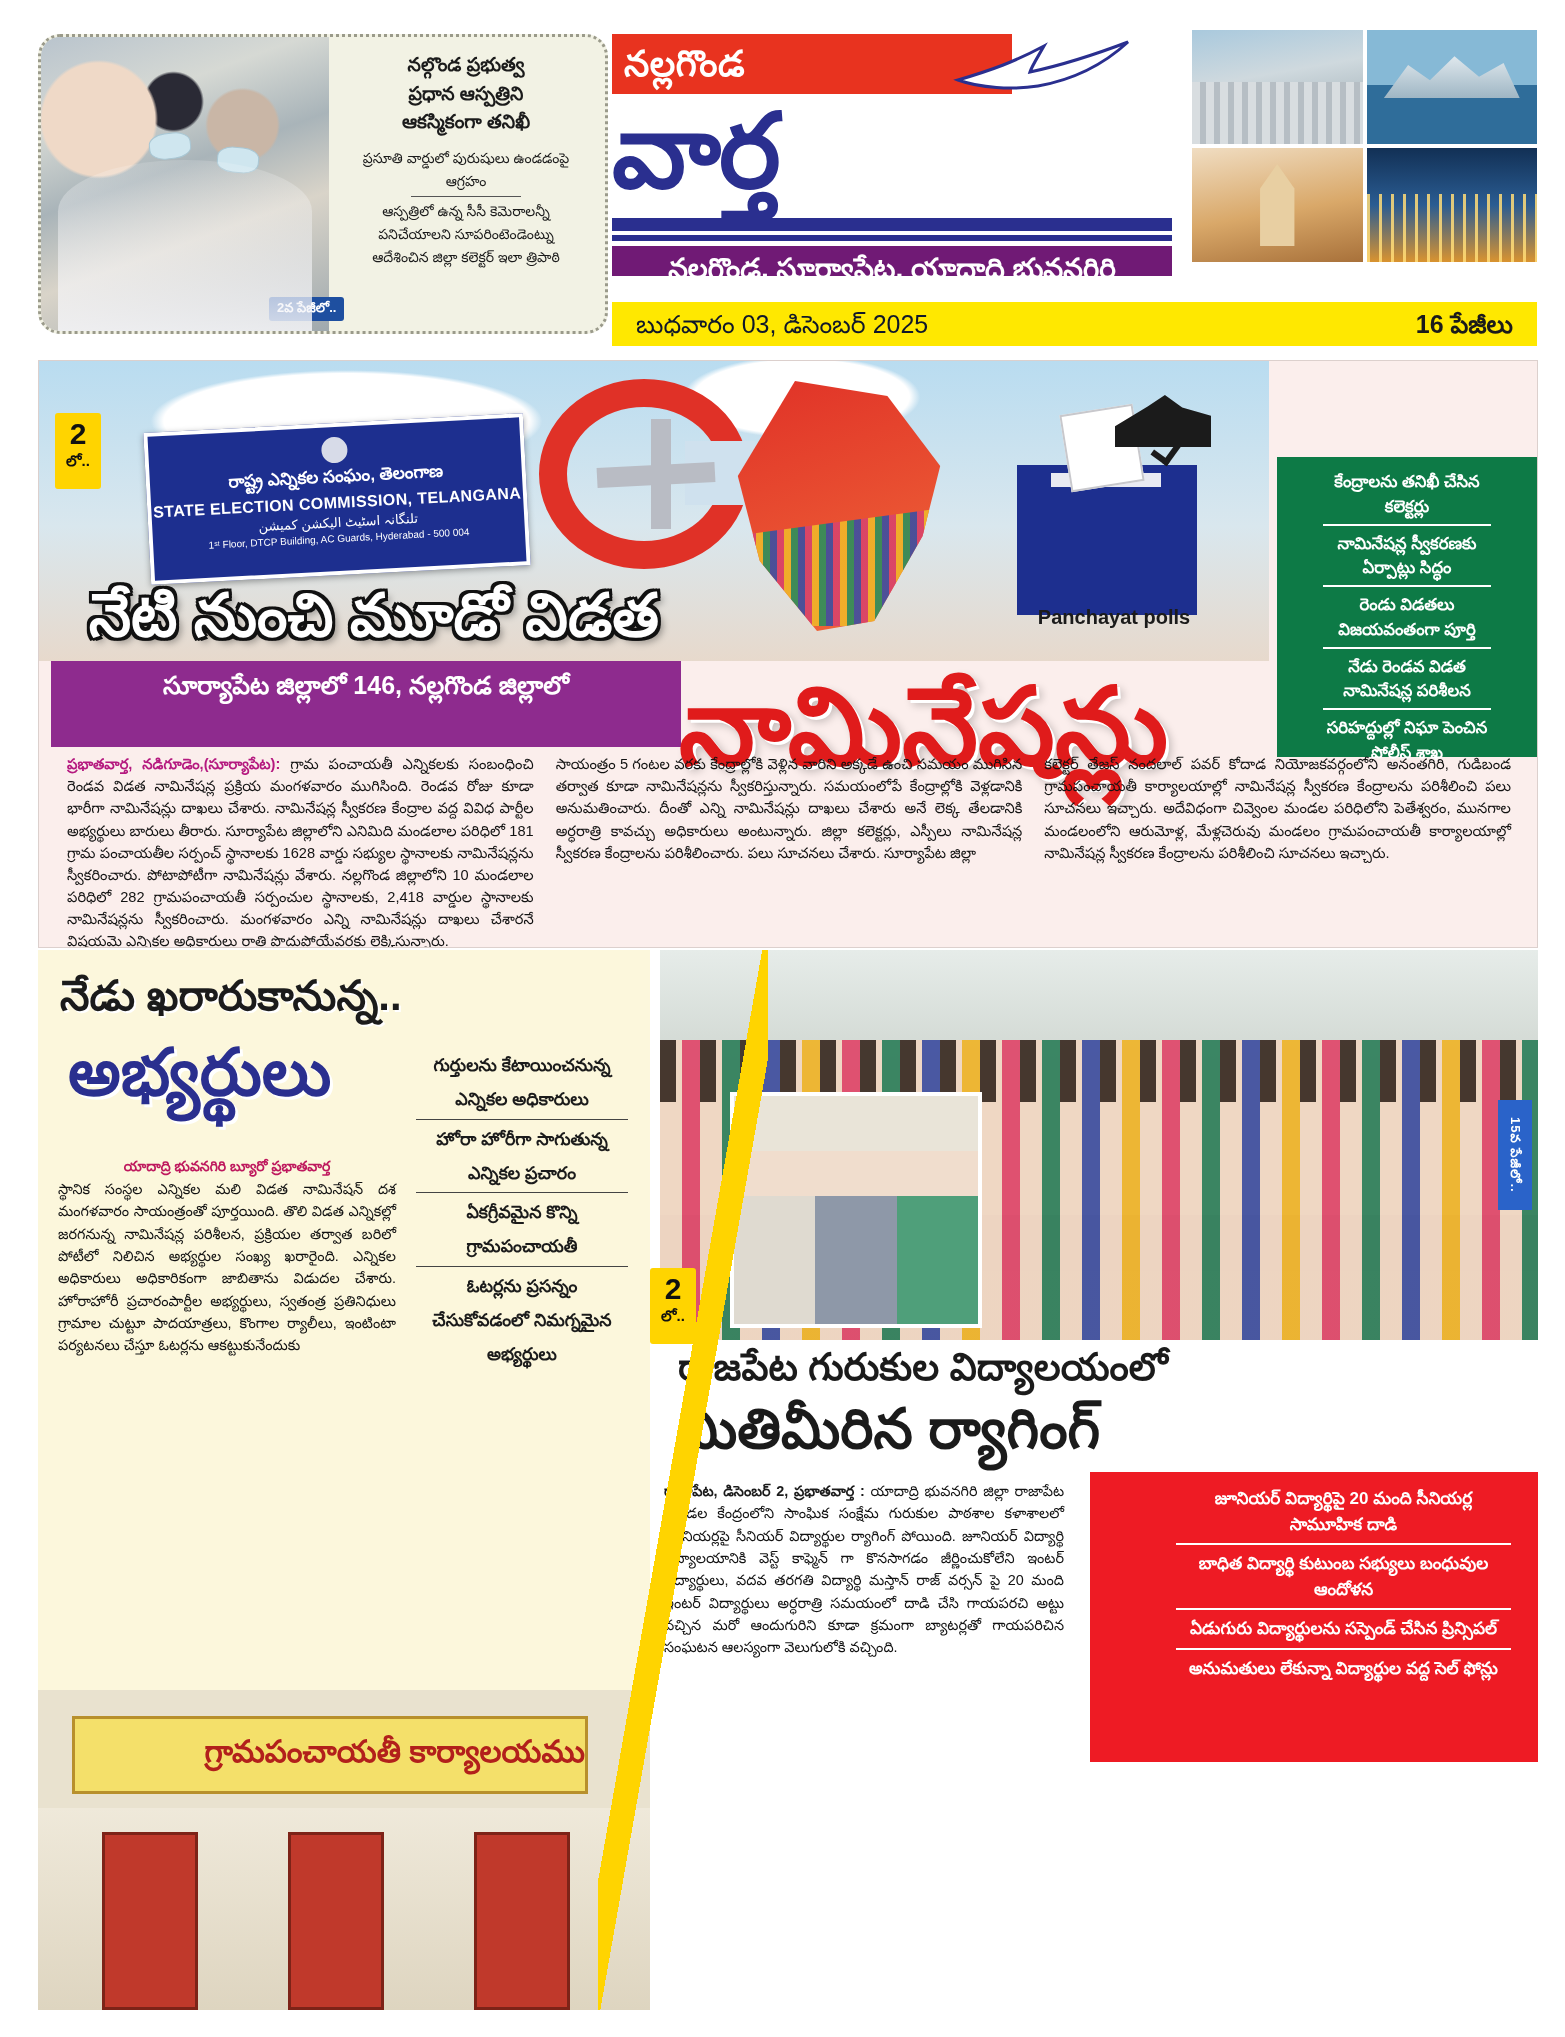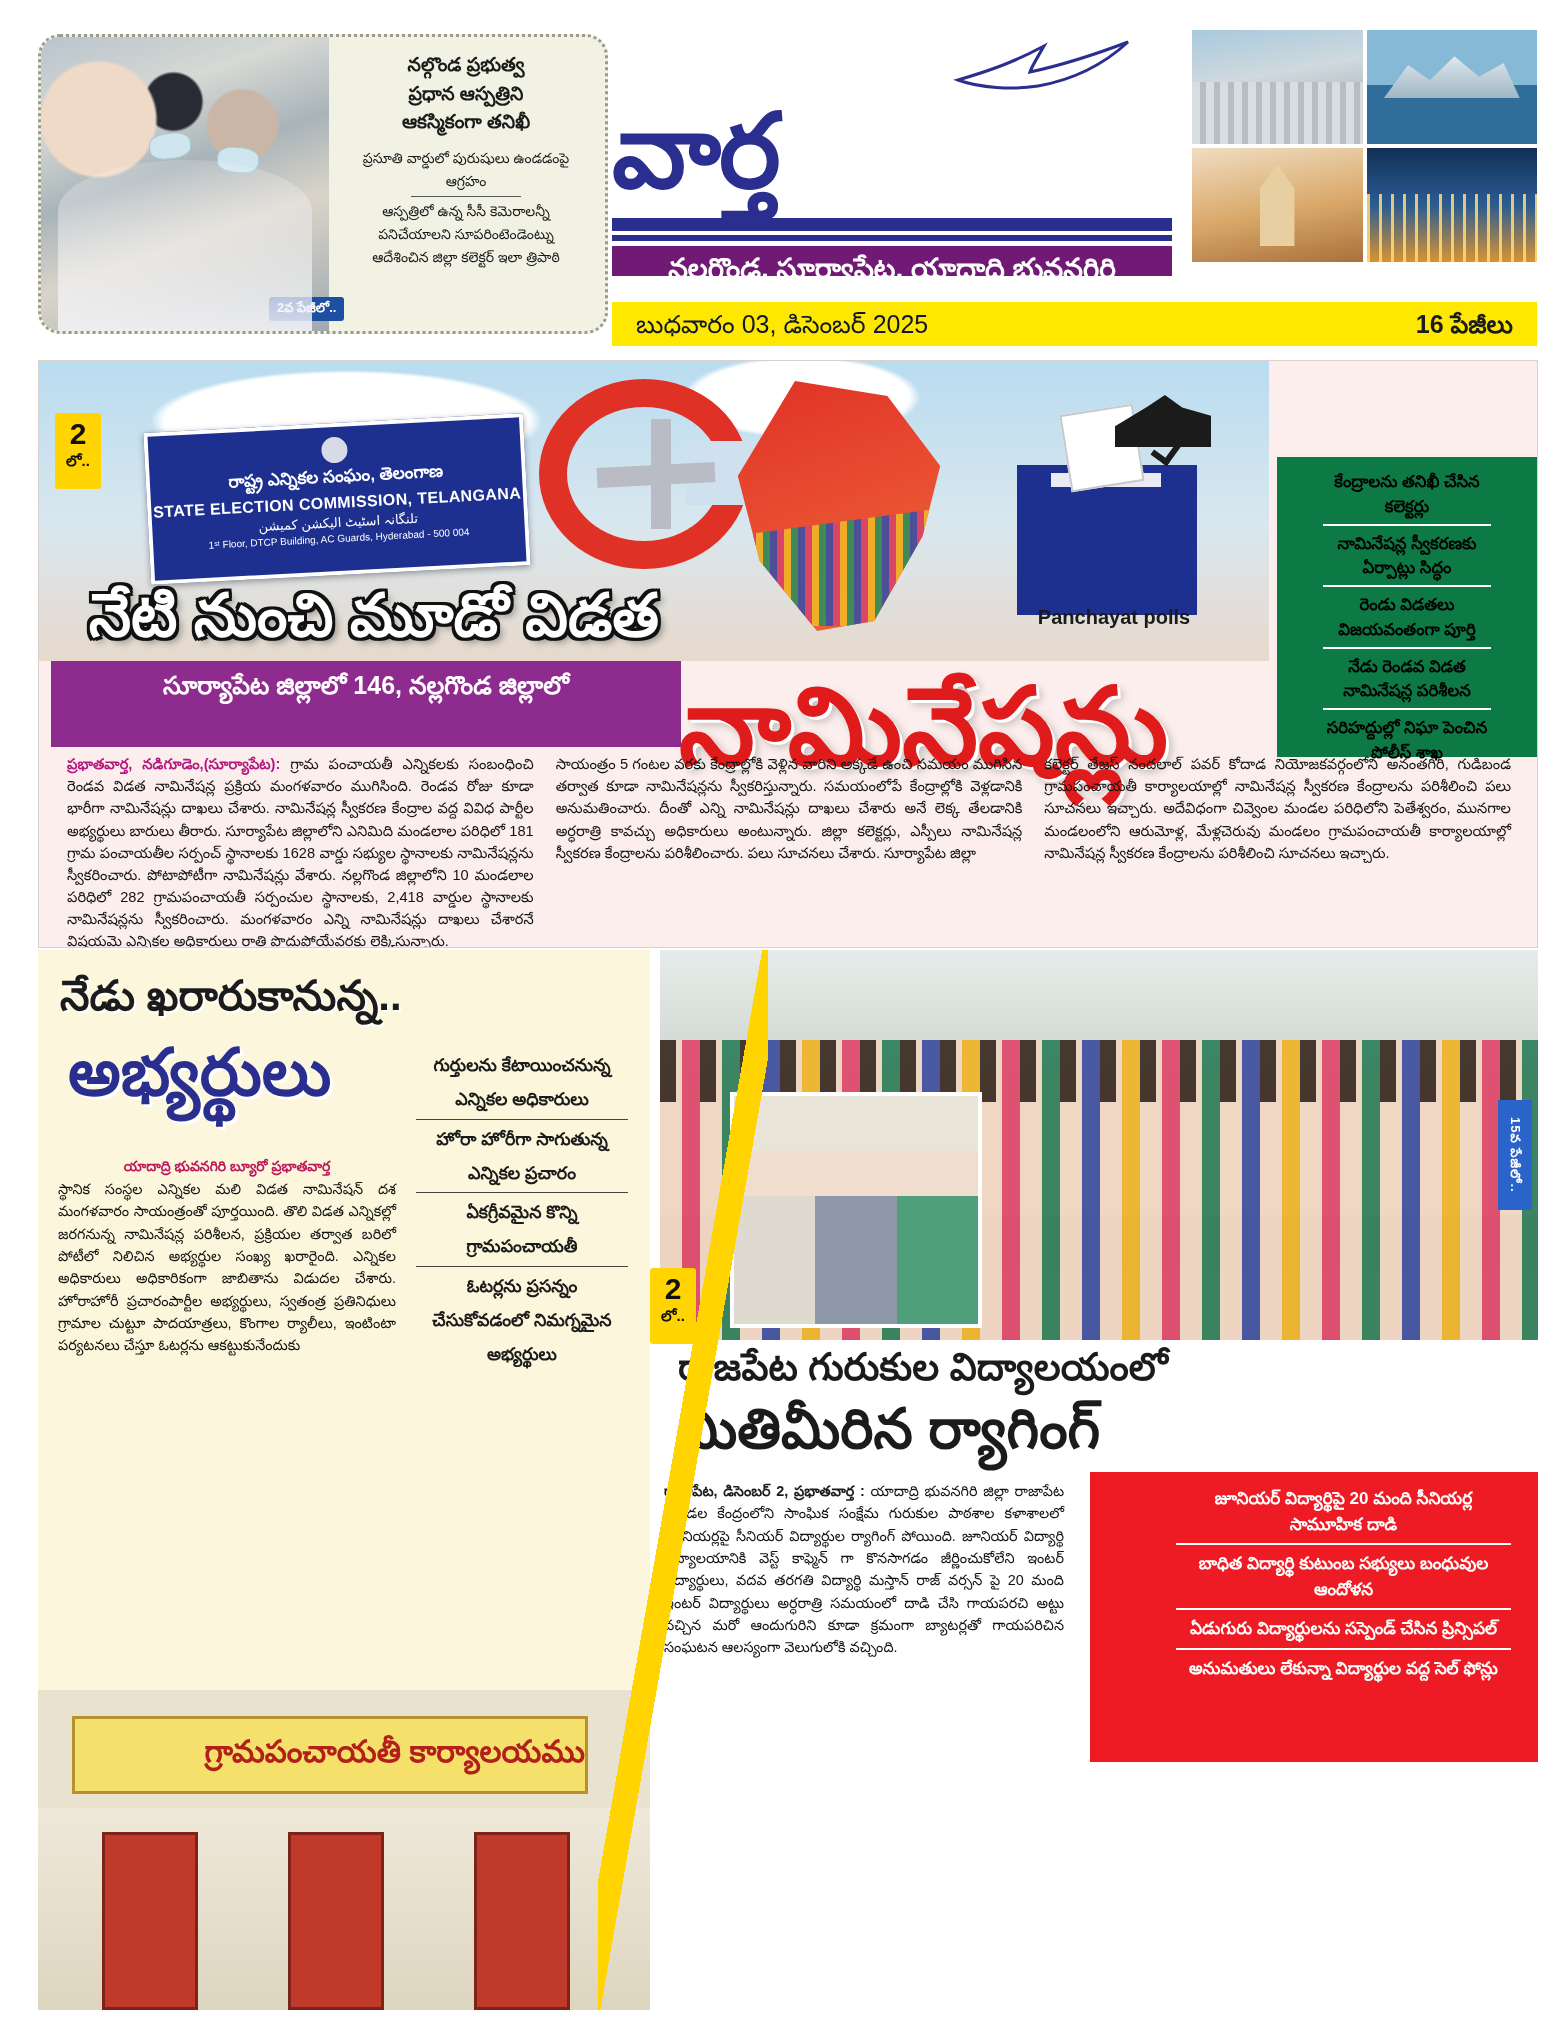--- a/index.html
+++ b/index.html
@@ -178,21 +178,21 @@
   .purple-band div{font-size:25px;font-weight:bold;line-height:1.45;}
 
   .big-red{
     position:absolute;left:640px;top:312px;
     font-size:108px;font-weight:bold;color:#e01b1b;line-height:1;white-space:nowrap;
     text-shadow:3px 3px 0 #fff, 5px 5px 9px rgba(0,0,0,.22);
   }
 
   .greenbox{
     position:absolute;left:1238px;top:96px;width:260px;height:300px;background:#0d7a46;
-    color:#000000;text-align:center;padding:12px 22px;
+    color:#ffffff;text-align:center;padding:12px 22px;
   }
   .greenbox p{font-size:16.5px;line-height:1.5;font-weight:bold;}
   .greenbox hr{border:0;border-top:2px solid #fff;width:78%;margin:5px auto;}
 
   .lead-body{
     position:absolute;left:14px;top:392px;width:1472px;height:190px;
     display:grid;grid-template-columns:1fr 1fr 1fr;column-gap:22px;padding:0 14px;
   }
   .lead-body .col{font-size:14.6px;line-height:1.52;color:#121212;text-align:justify;}
   .lead-body .dateline{color:#b5197f;font-weight:bold;}
@@ -326,20 +326,23 @@
           <div>ఆగ్రహం</div>
           <span class="rule"></span>
           <div>ఆస్పత్రిలో ఉన్న సీసీ కెమెరాలన్నీ</div>
           <div>పనిచేయాలని సూపరింటెండెంట్ను</div>
           <div>ఆదేశించిన జిల్లా కలెక్టర్ ఇలా త్రిపాఠి</div>
         </div>
       </div>
     </div>
 
     <div class="masthead">
+      <div class="mh-red1">
+        <span>నల్లగొండ</span>
+      </div>
       <div class="mh-bird">
         <svg width="190" height="66" viewBox="0 0 190 66">
           <path d="M6 44 C40 34, 62 26, 92 10 C84 24, 80 30, 78 36 C106 30, 134 22, 176 6
                    C150 30, 120 44, 86 50 C60 54, 28 52, 6 44 Z" fill="#ffffff" stroke="#2a2f8f" stroke-width="3"></path>
         </svg>
       </div>
       <div class="mh-vaartha">వార్త</div>
       <div class="mh-bar1"></div>
       <div class="mh-bar2"></div>
       <div class="mh-red2">

